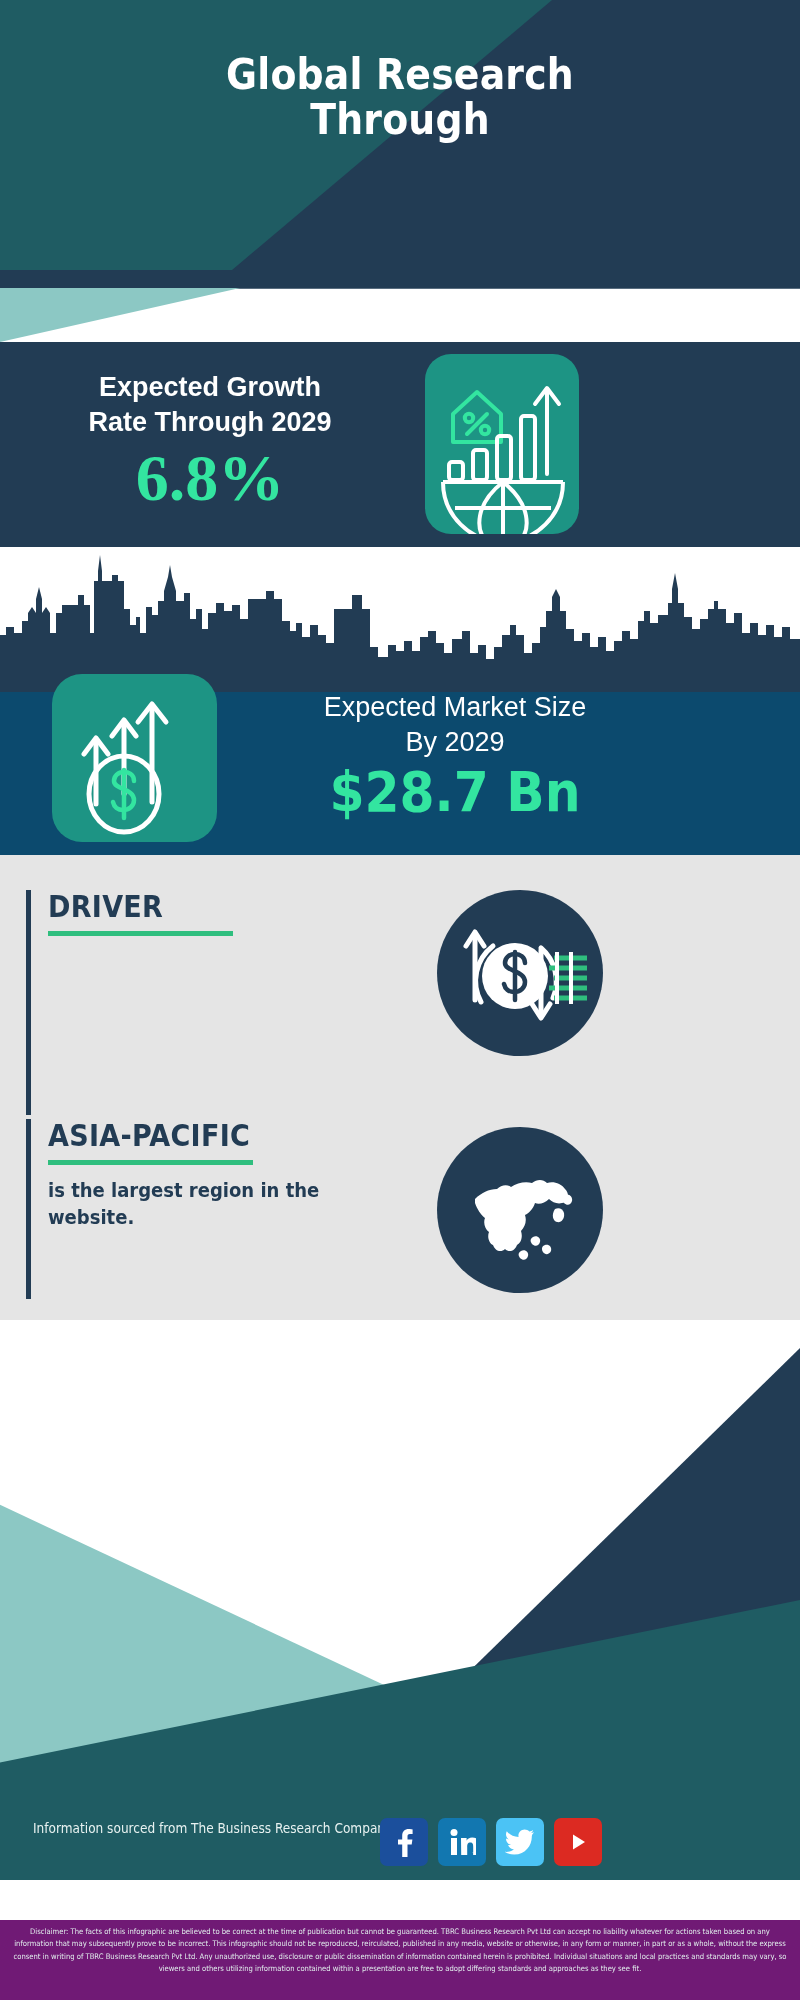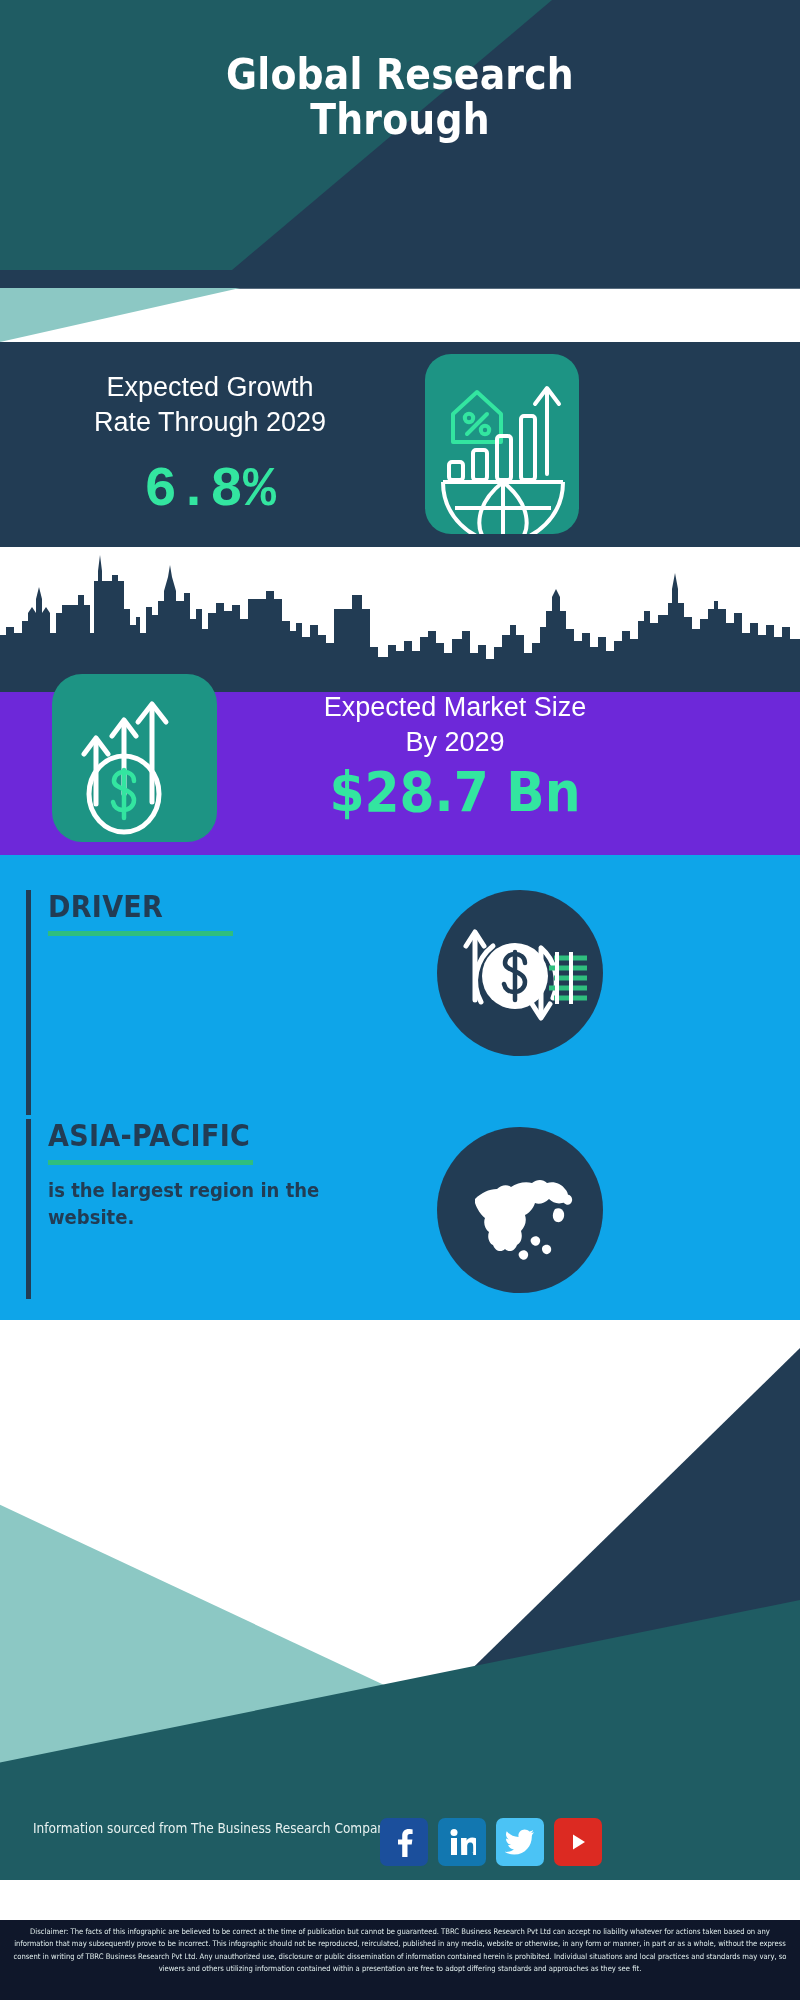--- a/index.html
+++ b/index.html
@@ -17,39 +17,39 @@
   
   .wedge{position:absolute;left:0;top:270px;width:800px;height:72px;background:#ffffff;overflow:hidden;}
   .wedge-navy2{position:absolute;left:0;top:0;width:800px;height:72px;background:#223C54;
     clip-path:polygon(0 0,100% 0,100% 26%,0 26%);}
   .wedge-lt{position:absolute;left:0;top:18px;width:800px;height:54px;background:#8CC8C4;
     clip-path:polygon(0 0,30% 0,0 100%);}
 
   
   .growth{position:absolute;left:0;top:342px;width:800px;height:205px;background:#223C54;}
   .growth-text{position:absolute;left:10px;top:28px;width:400px;text-align:center;color:#fff;}
-  .growth-label{font-size:27px;line-height:1.28;font-weight:normal;}
-  .growth-value{margin-top:24px;font-size:55px;font-weight:bold;color:#33E5A0;
-    font-family:Liberation Mono, monospace;line-height:1;}
+  .growth-label{font-size:27px;line-height:1.28;font-weight:bold;}
+  .growth-value{margin-top:6px;font-size:66px;font-weight:bold;color:#33E5A0;
+    font-family:Liberation Serif, serif;line-height:1;}
   .icon-box{position:absolute;background:#1D9484;border-radius:26px;}
   .icon-box.growth-icon{left:425px;top:12px;width:154px;height:180px;}
 
   
   .skyline{position:absolute;left:0;top:547px;width:800px;height:145px;background:#ffffff;overflow:hidden;}
 
   
-  .market{position:absolute;left:0;top:692px;width:800px;height:163px;background:#6d28d9;}
+  .market{position:absolute;left:0;top:692px;width:800px;height:163px;background:#0c4a6e;}
   .icon-box.market-icon{left:52px;top:-18px;width:165px;height:168px;border-radius:30px;}
   .market-text{position:absolute;left:240px;top:-2px;width:430px;text-align:center;color:#fff;}
   .market-label{font-size:27px;line-height:1.28;}
   .market-value{margin-top:4px;font-size:56px;font-weight:bold;color:#33E5A0;
     font-family:"DejaVu Sans Condensed","Liberation Sans",sans-serif;line-height:1.05;}
 
   
-  .content{position:absolute;left:0;top:855px;width:800px;height:465px;background:#0ea5e9;}
+  .content{position:absolute;left:0;top:855px;width:800px;height:465px;background:#e5e5e5;}
   .block{position:absolute;}
   .block .bar{position:absolute;left:0;top:0;width:5px;background:#223C54;}
   .block .body{position:absolute;left:22px;top:0;width:360px;}
   .block-head{font-size:30px;font-weight:bold;color:#223C54;letter-spacing:.3px;
     font-family:"DejaVu Sans Condensed","Liberation Sans",sans-serif;line-height:1.1;}
   .block-rule{width:185px;height:5px;background:#2FBE7E;margin:8px 0 12px 0;}
   .block-text{font-size:20px;font-weight:bold;color:#223C54;line-height:1.35;
     font-family:"DejaVu Sans Condensed","Liberation Sans",sans-serif;}
   .circle-icon{position:absolute;border-radius:50%;background:#223C54;}
 
@@ -60,21 +60,21 @@
   .f-lt{position:absolute;left:0;top:0;width:800px;height:560px;background:#8CC8C4;
     clip-path:polygon(0 33%,100% 100%,0 100%);}
   .f-teal{position:absolute;left:0;top:0;width:800px;height:560px;background:#1F5C63;
     clip-path:polygon(0 79%,100% 50%,100% 100%,0 100%);}
   .social-row{position:absolute;left:380px;top:498px;display:flex;gap:10px;z-index:6;}
   .social{width:48px;height:48px;border-radius:7px;display:flex;align-items:center;justify-content:center;}
   .s-fb{background:#1B4F9C;} .s-li{background:#1277B0;}
   .s-tw{background:#4BC3F5;} .s-yt{background:#DC2A22;}
   .footer-src{position:absolute;left:33px;top:498px;color:#E8F2F1;font-size:13.5px;
     line-height:1.6;z-index:6;font-family:"DejaVu Sans Condensed","Liberation Sans",sans-serif;}
-  .disclaimer{position:absolute;left:0;top:600px;width:800px;height:80px;background:#0f172a;
+  .disclaimer{position:absolute;left:0;top:600px;width:800px;height:80px;background:#701a75;
     color:#E1EEED;font-size:7.6px;line-height:1.62;text-align:justify;padding:6px 10px 0 10px;
     box-sizing:border-box;z-index:7;font-family:"DejaVu Sans Condensed","Liberation Sans",sans-serif;}
   .disclaimer p{margin:0;text-align:center;}
 </style>
 </head>
 <body>
 
 <div class="page">
 
   <div class="header">

